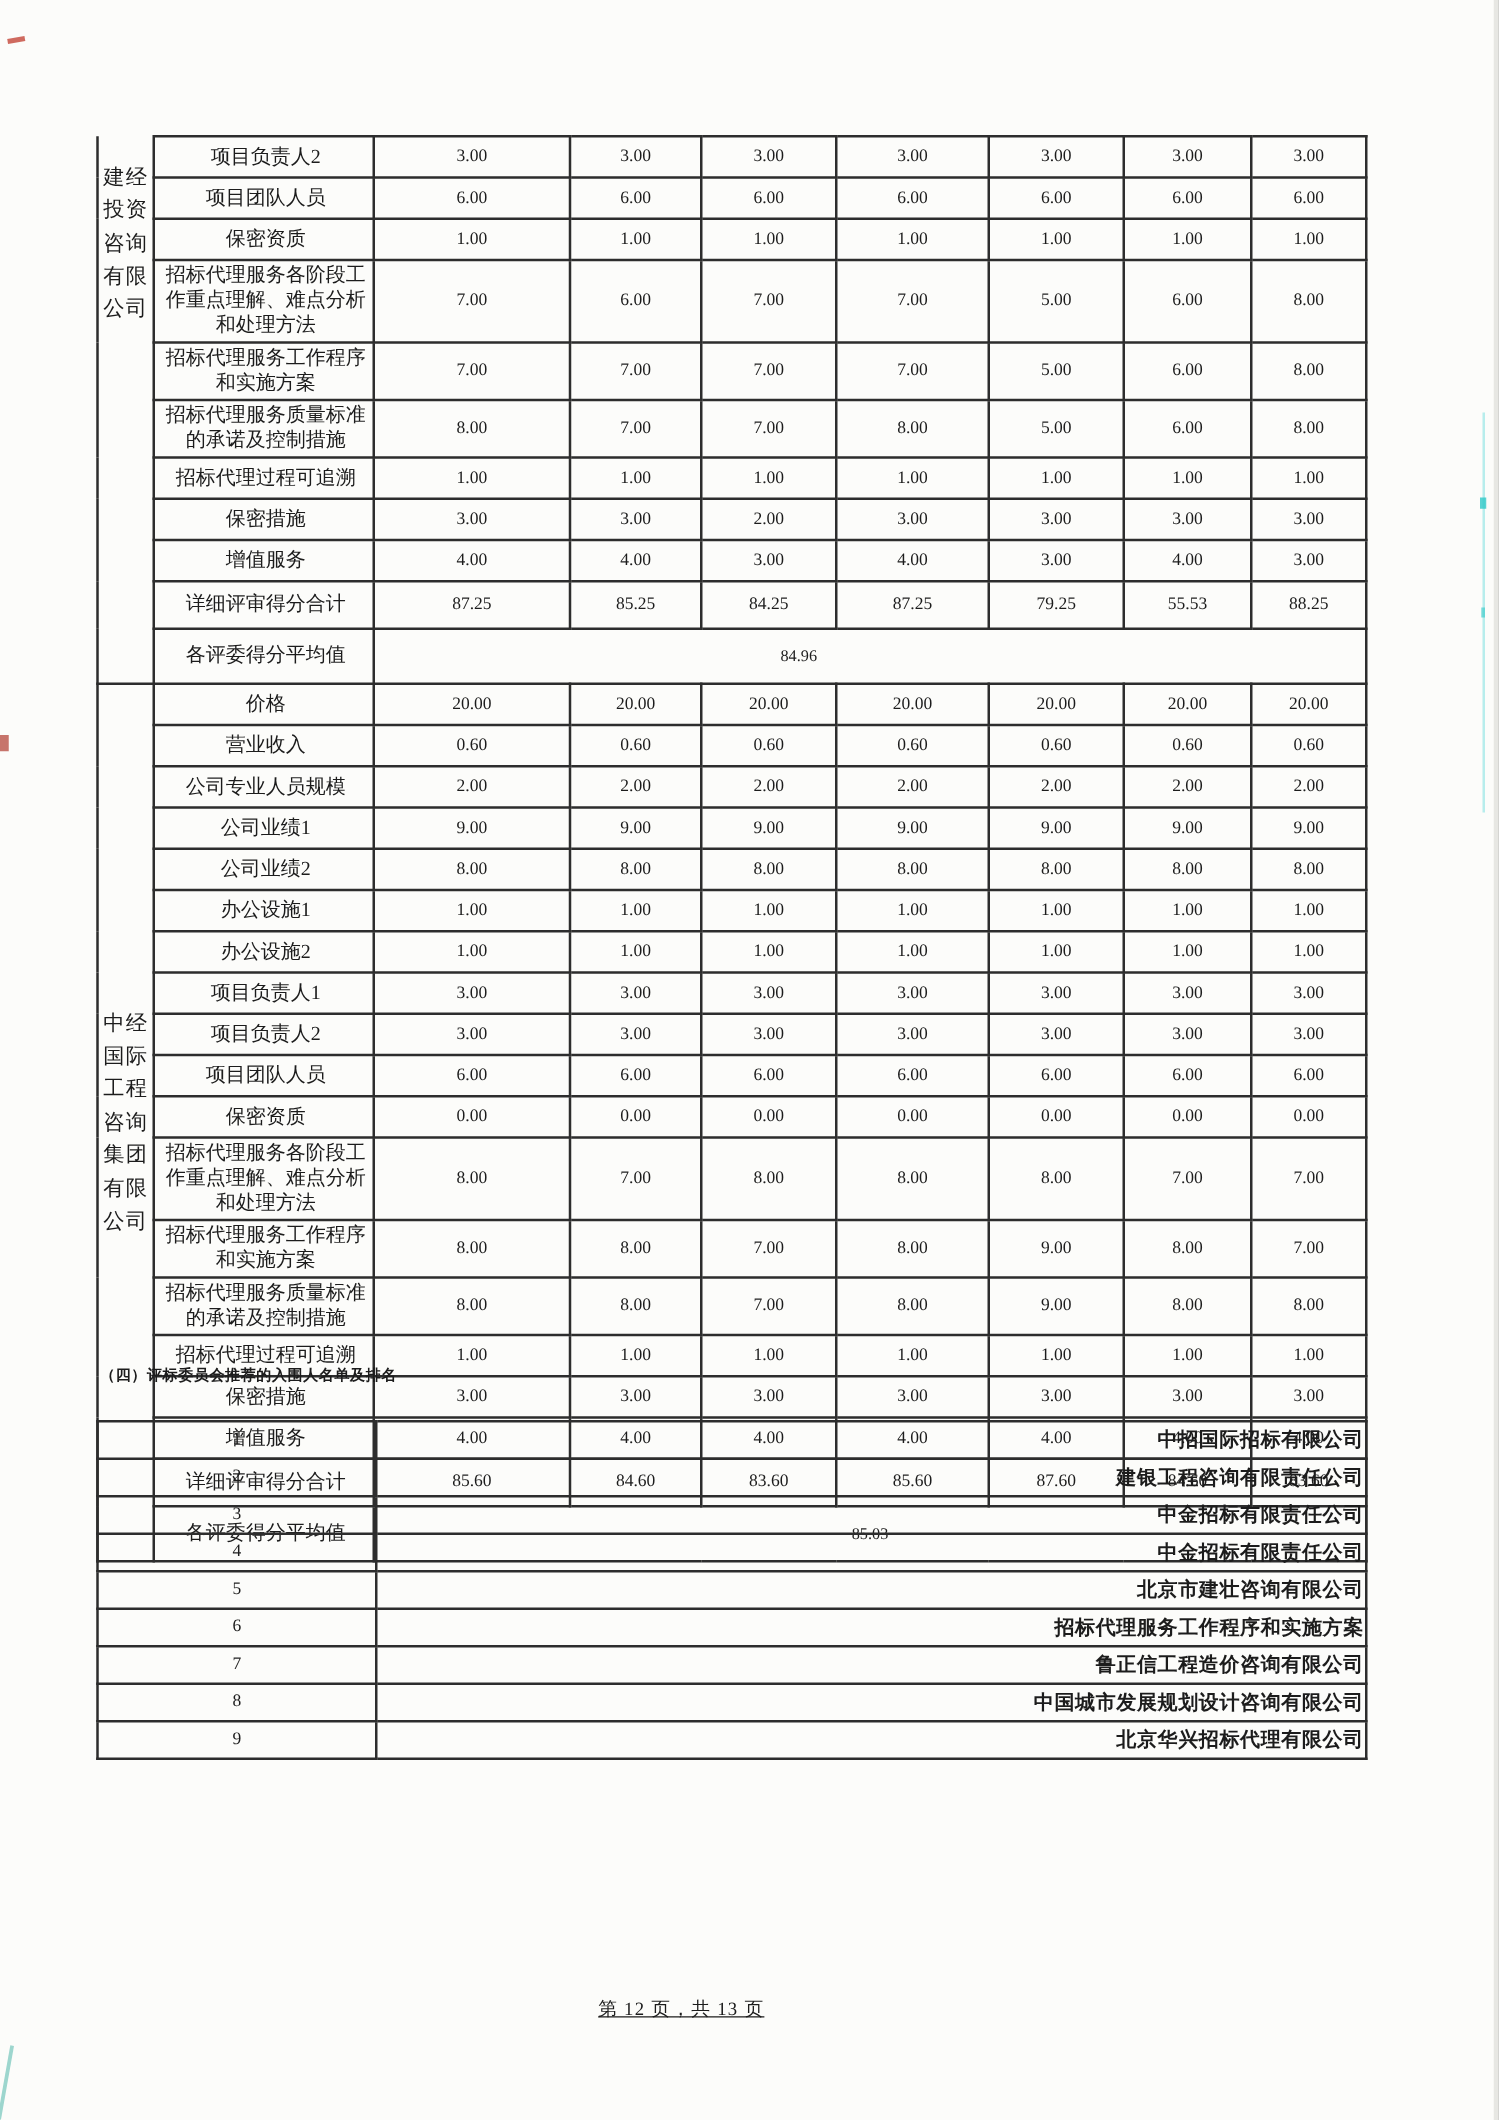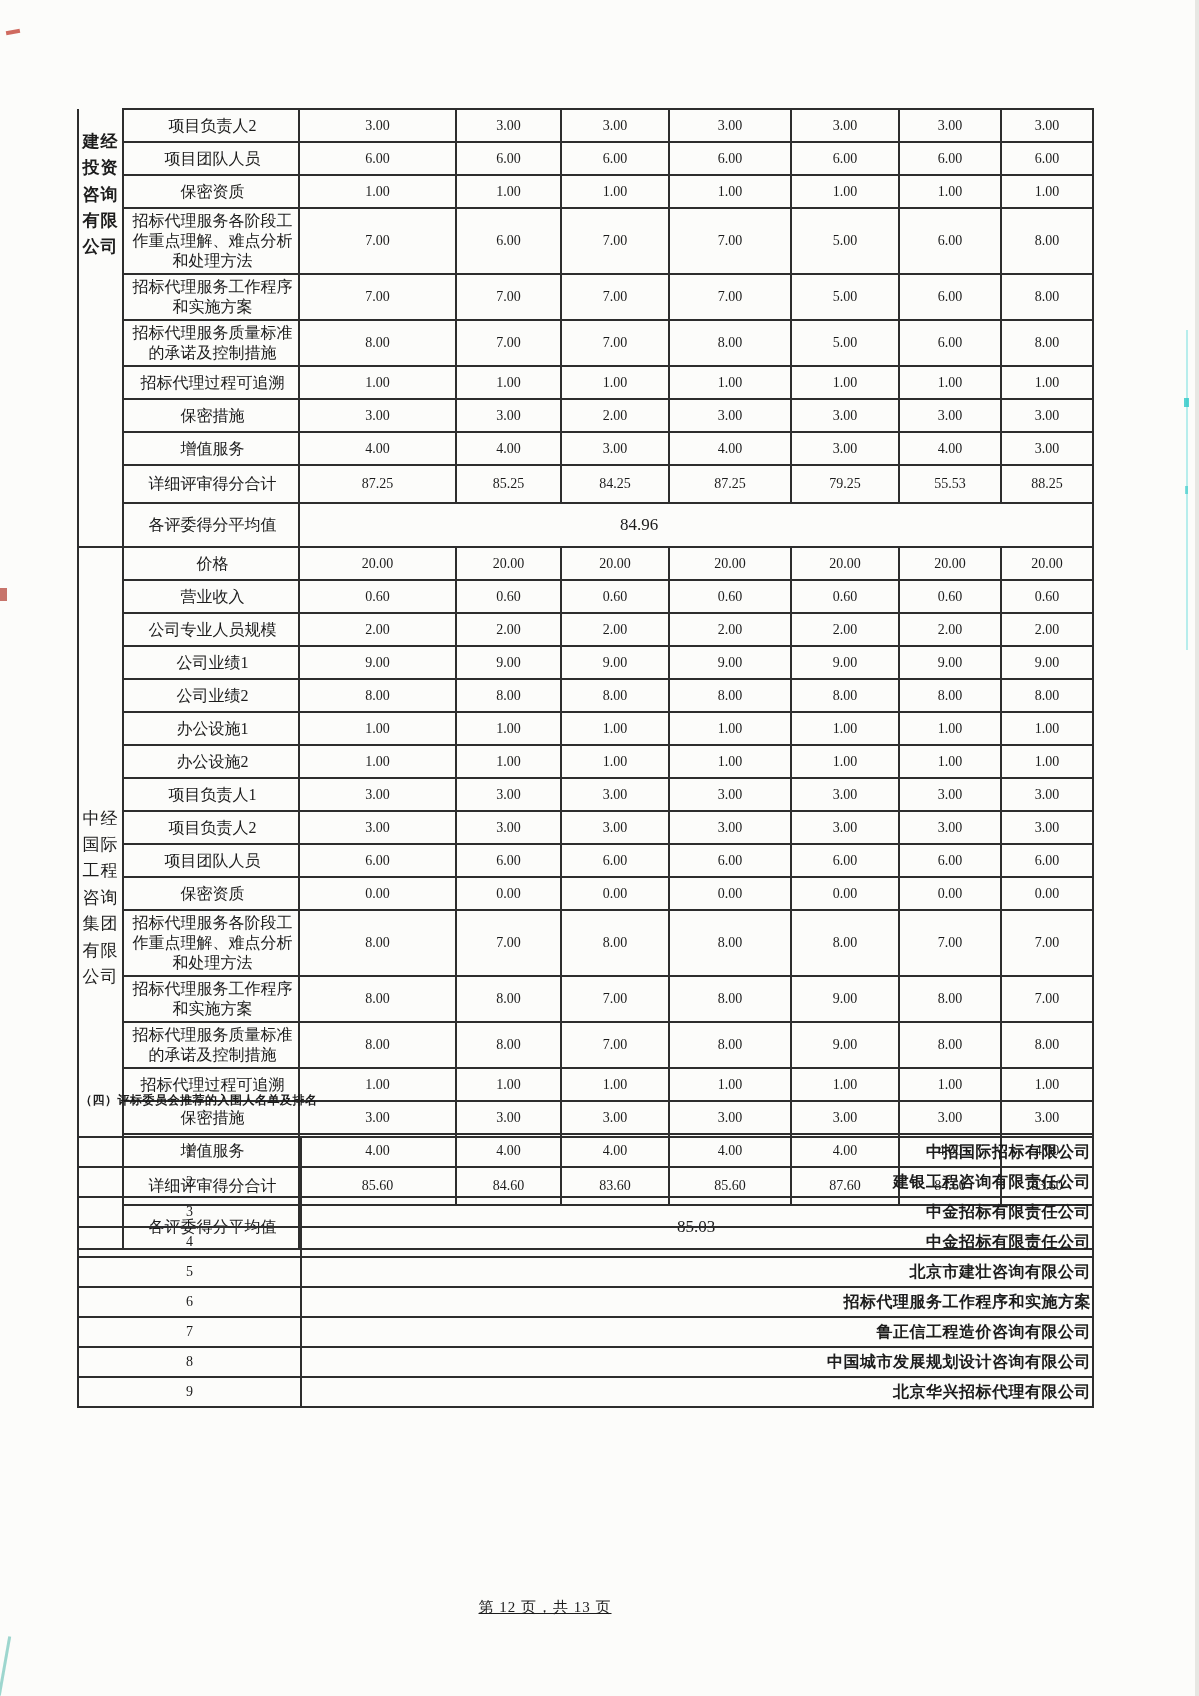--- a/index.html
+++ b/index.html
@@ -15,32 +15,32 @@
   table{border-collapse:collapse;table-layout:fixed;}
   td{border:2px solid #2d2d2d;overflow:hidden;}
 
   
   .score-table{position:absolute;left:77px;top:108px;width:1015px;}
   .score-table td{background:transparent;}
   .company-cell{
     font-size:17px;line-height:1.55;text-align:center;
     vertical-align:middle;padding:2px 3px;letter-spacing:1px;
   }
-  .company-cell.continued{border-top:none;vertical-align:top;padding-top:20px;font-weight:bold;}
+  .company-cell.continued{border-top:none;vertical-align:top;padding-top:20px;}
   .criteria-cell{
     font-size:16px;line-height:20px;text-align:center;
     padding:2px 2px 2px 5px;height:27px;vertical-align:middle;
   }
   .value-cell{
     font-size:14px;text-align:center;vertical-align:middle;
     font-family:"Liberation Serif","DejaVu Serif",serif;height:27px;
   }
   .row-total .criteria-cell,.row-total .value-cell{height:32px;}
   .row-avg .criteria-cell{height:38px;}
-  .avg-value-cell{font-size:17px;text-align:center;vertical-align:middle;}
+  .avg-value-cell{font-size:13px;text-align:center;vertical-align:middle;}
   .avg-value-cell.shift-left{padding-right:115px;}
 
   
   .section-heading{
     position:absolute;left:80px;top:1092px;width:900px;
     font-size:12px;font-weight:bold;letter-spacing:.5px;
   }
 
   
   .rank-table{position:absolute;left:77px;top:1136px;width:1015px;}

